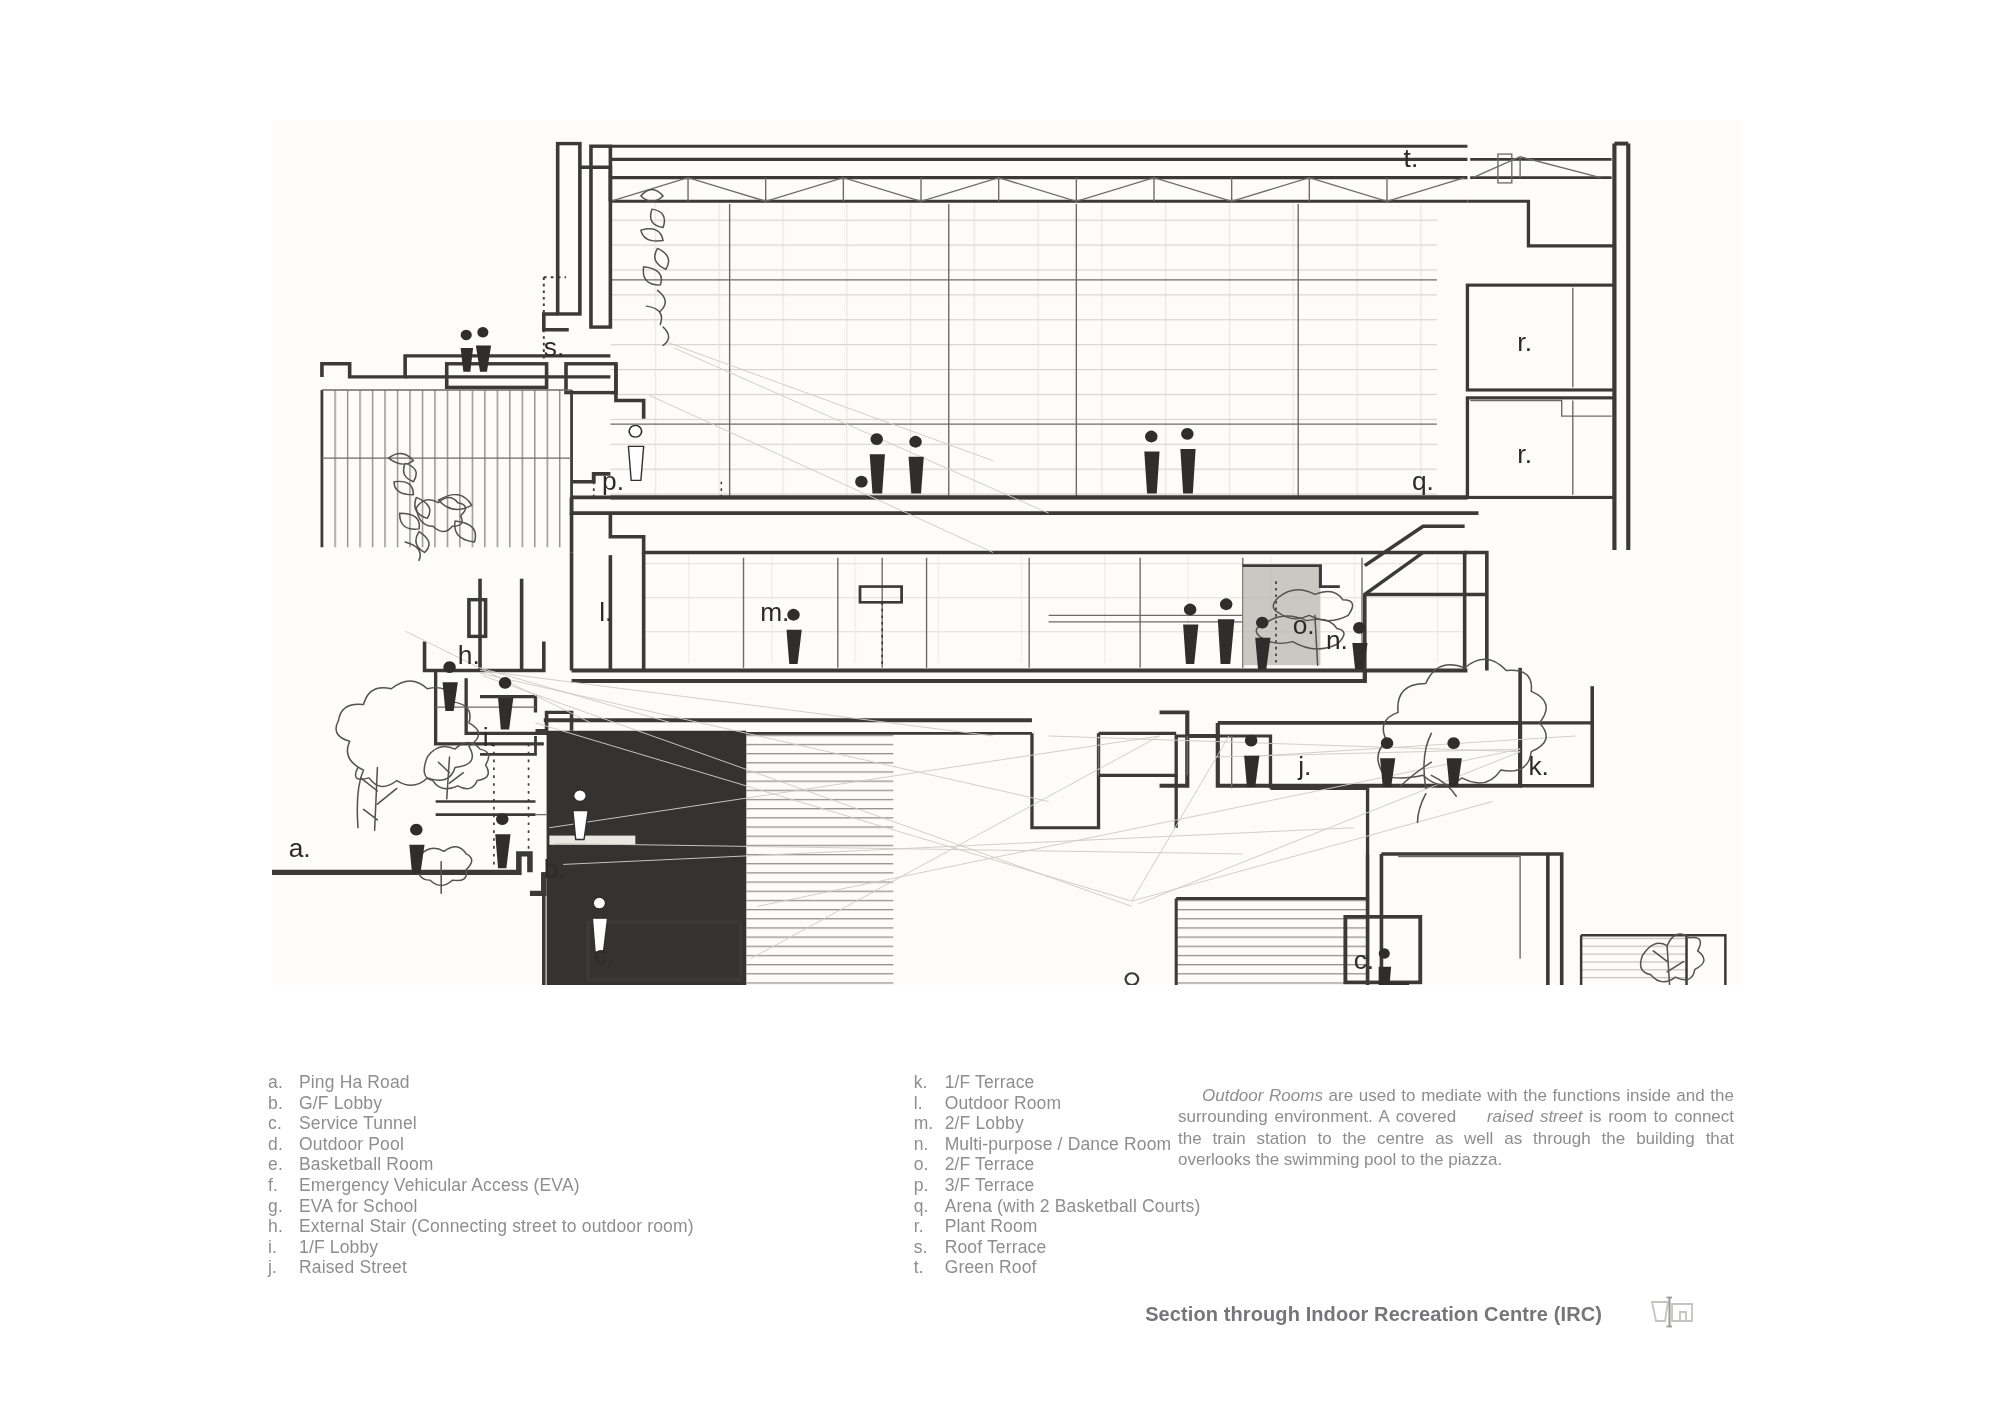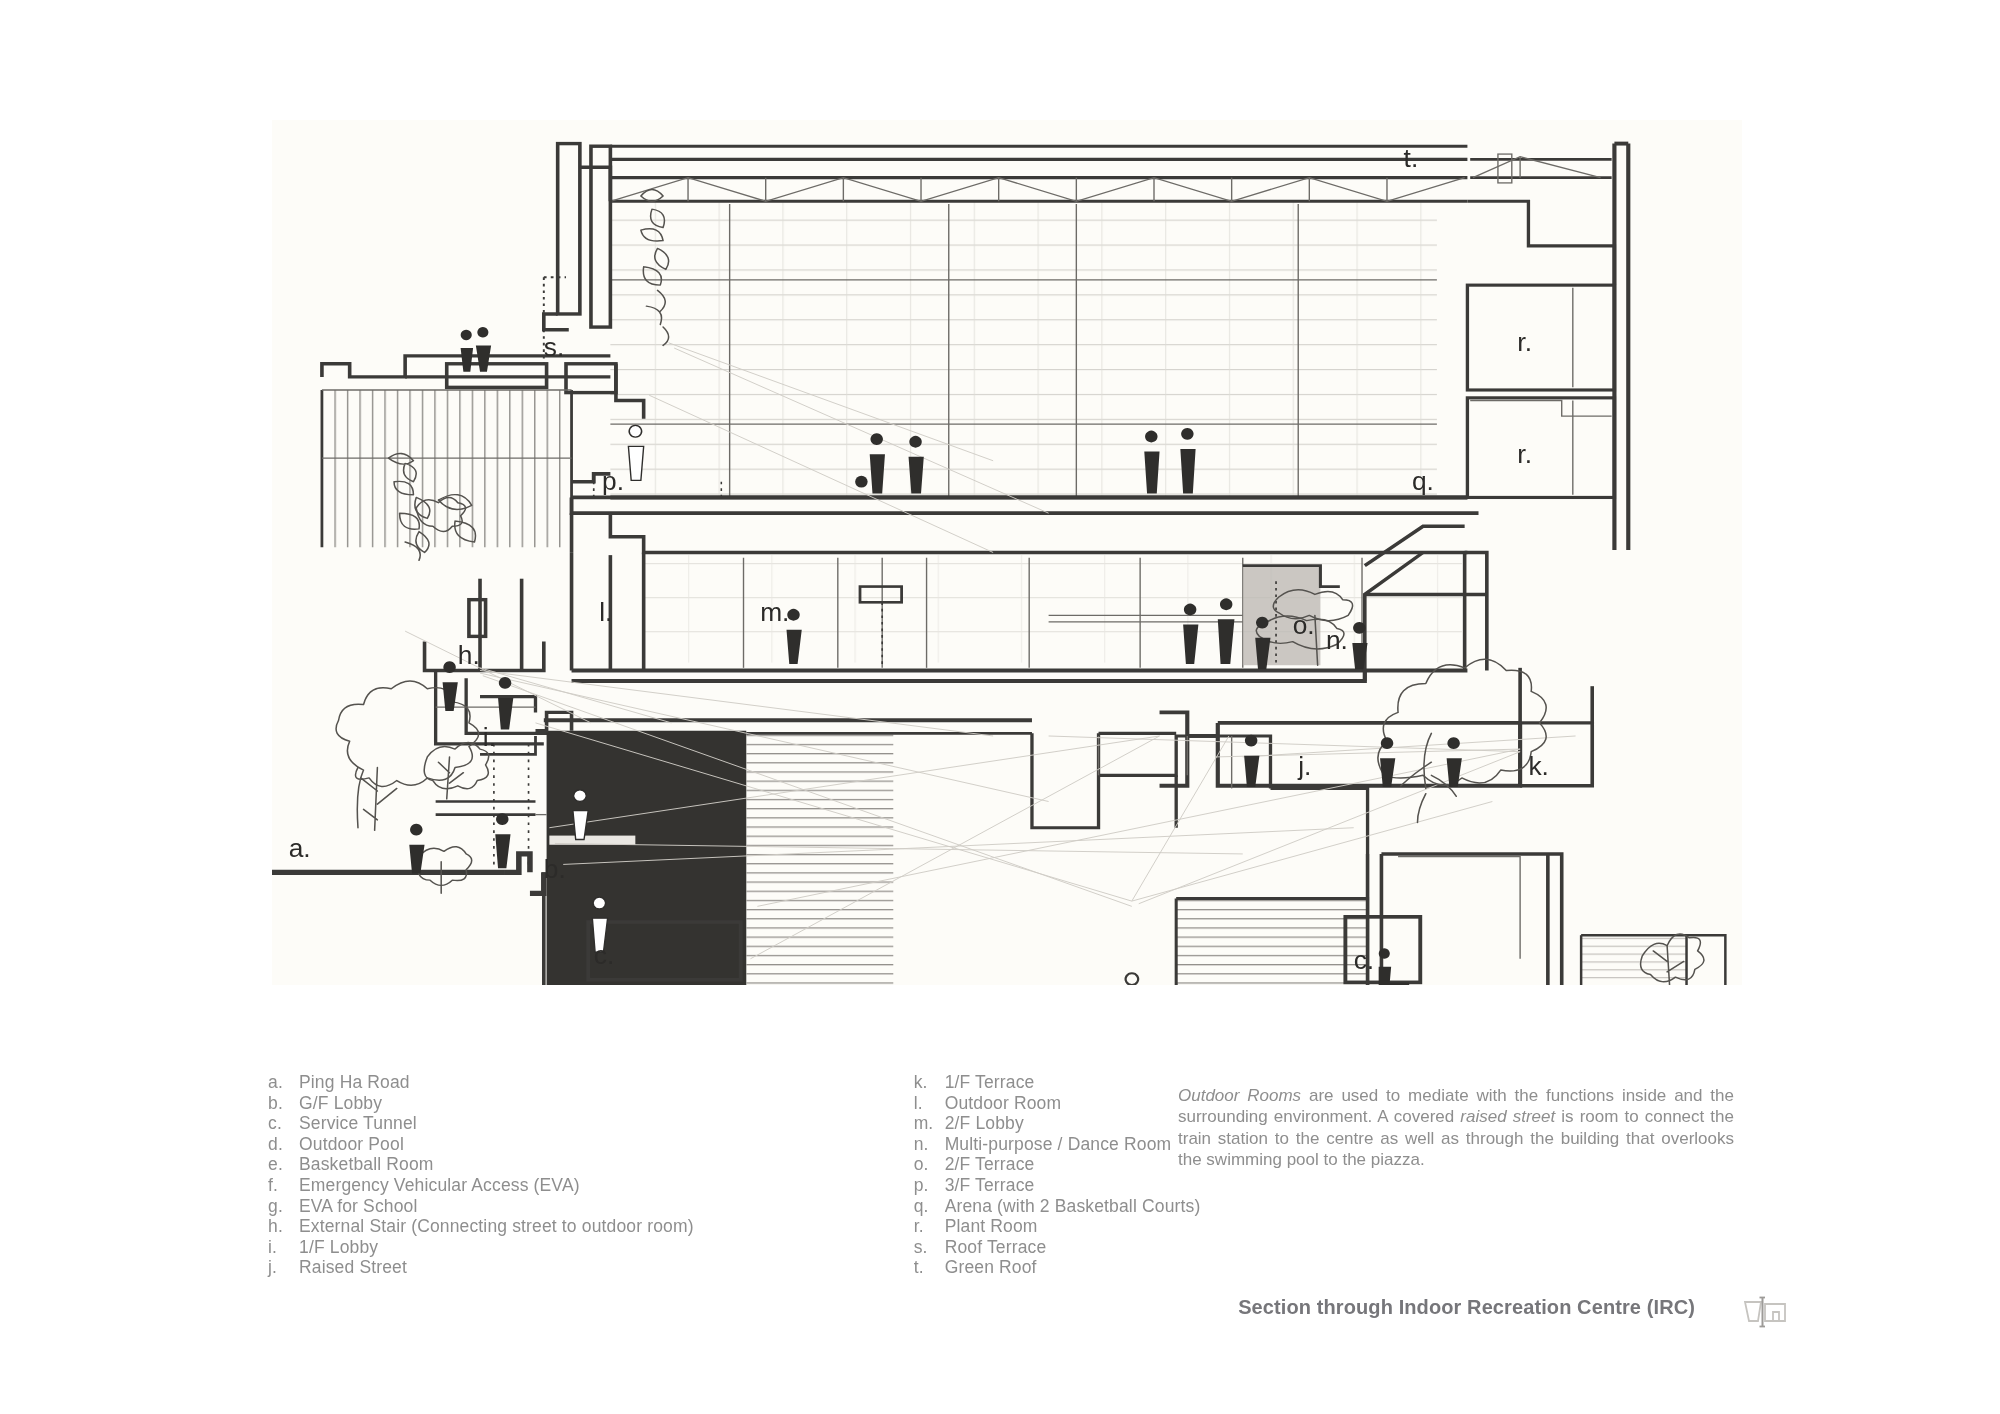--- a/index.html
+++ b/index.html
@@ -32,26 +32,26 @@
   }
   .legend-key{width:31px;flex:0 0 31px;}
   .legend-text{}
 
   
   .description{
     position:absolute;left:1178px;top:1068px;width:556px;
     font-size:17px;line-height:21.4px;color:#8e8e8e;
     text-align:justify;
   }
-  .description em{font-style:italic;}
+  .description em{font-style:italic;margin-left:24px;}
 
   
   .titleblock{
-    position:absolute;left:1227px;top:1296px;width:560px;
-    display:flex;align-items:flex-start;justify-content:flex-end;gap:48px;
+    position:absolute;left:1134px;top:1296px;width:560px;
+    display:flex;align-items:center;justify-content:flex-end;gap:48px;
   }
   .title-text{
     font-size:20px;font-weight:bold;color:#76767a;letter-spacing:0.1px;
     white-space:nowrap;
   }
   .logo-mark{width:44px;height:36px;flex:0 0 44px;}
   .logo-mark svg{display:block;width:100%;height:100%;}
 
   
   .hv{stroke:#3b3a38;fill:none;}

